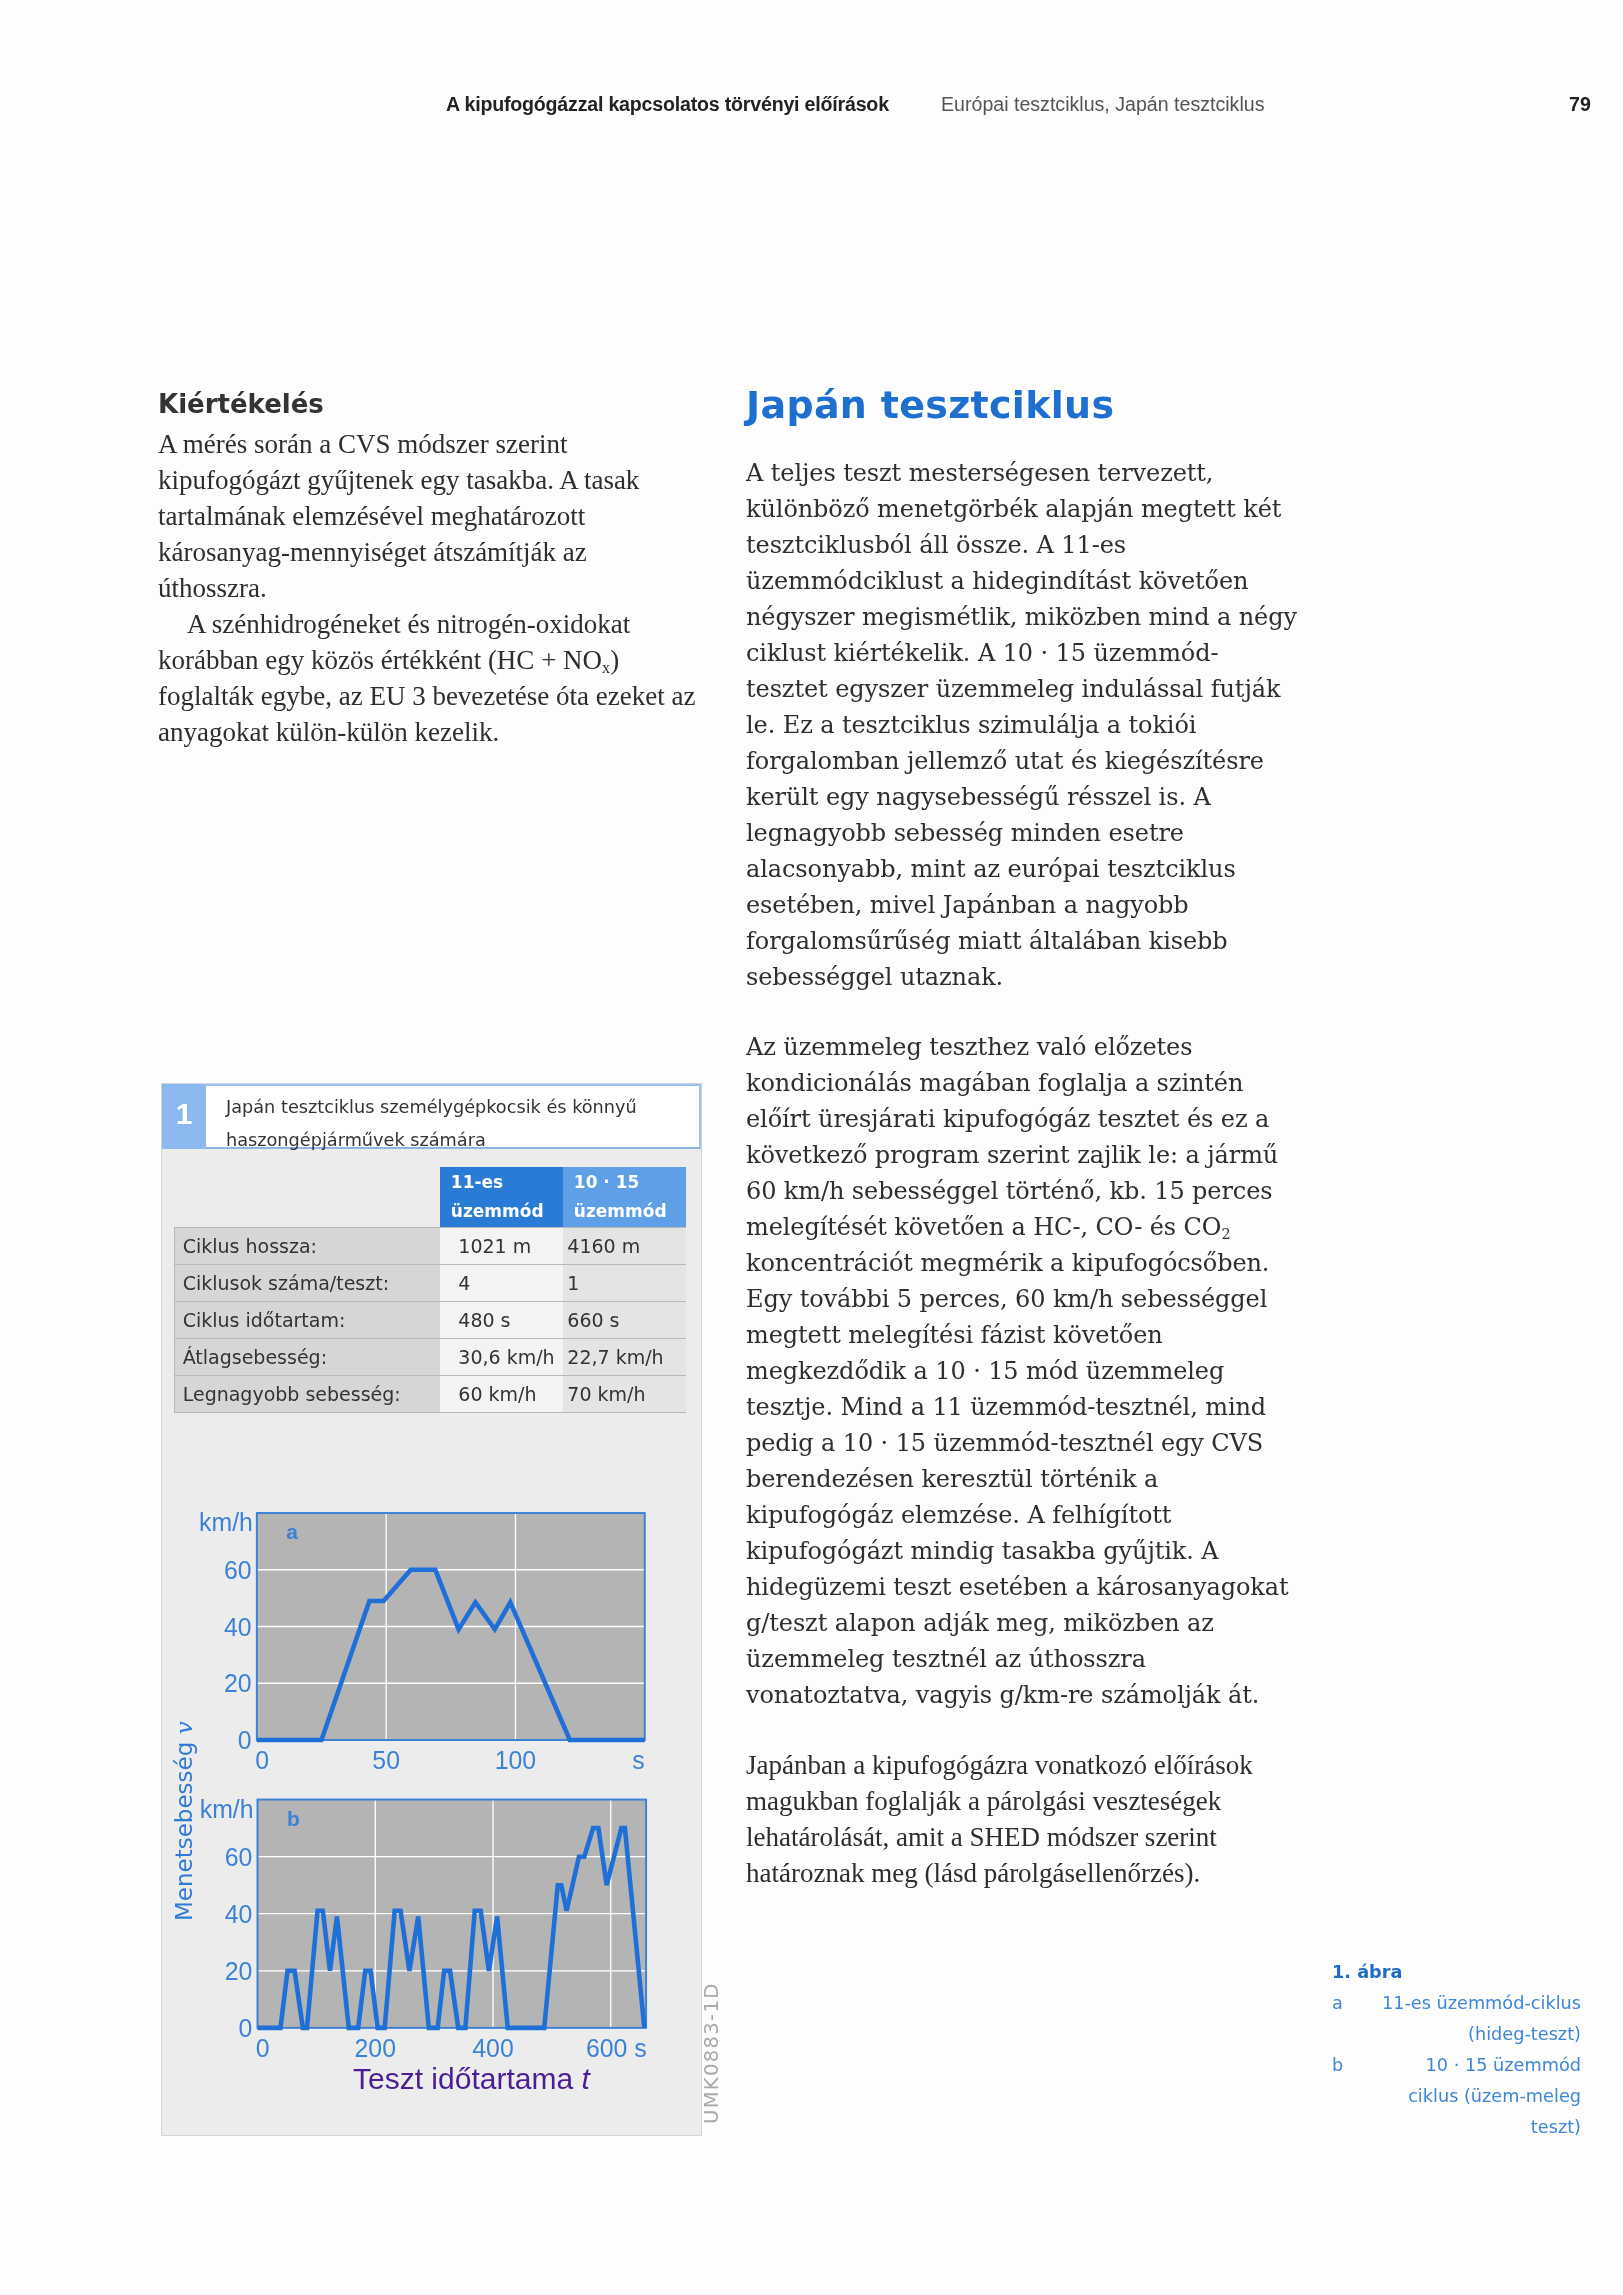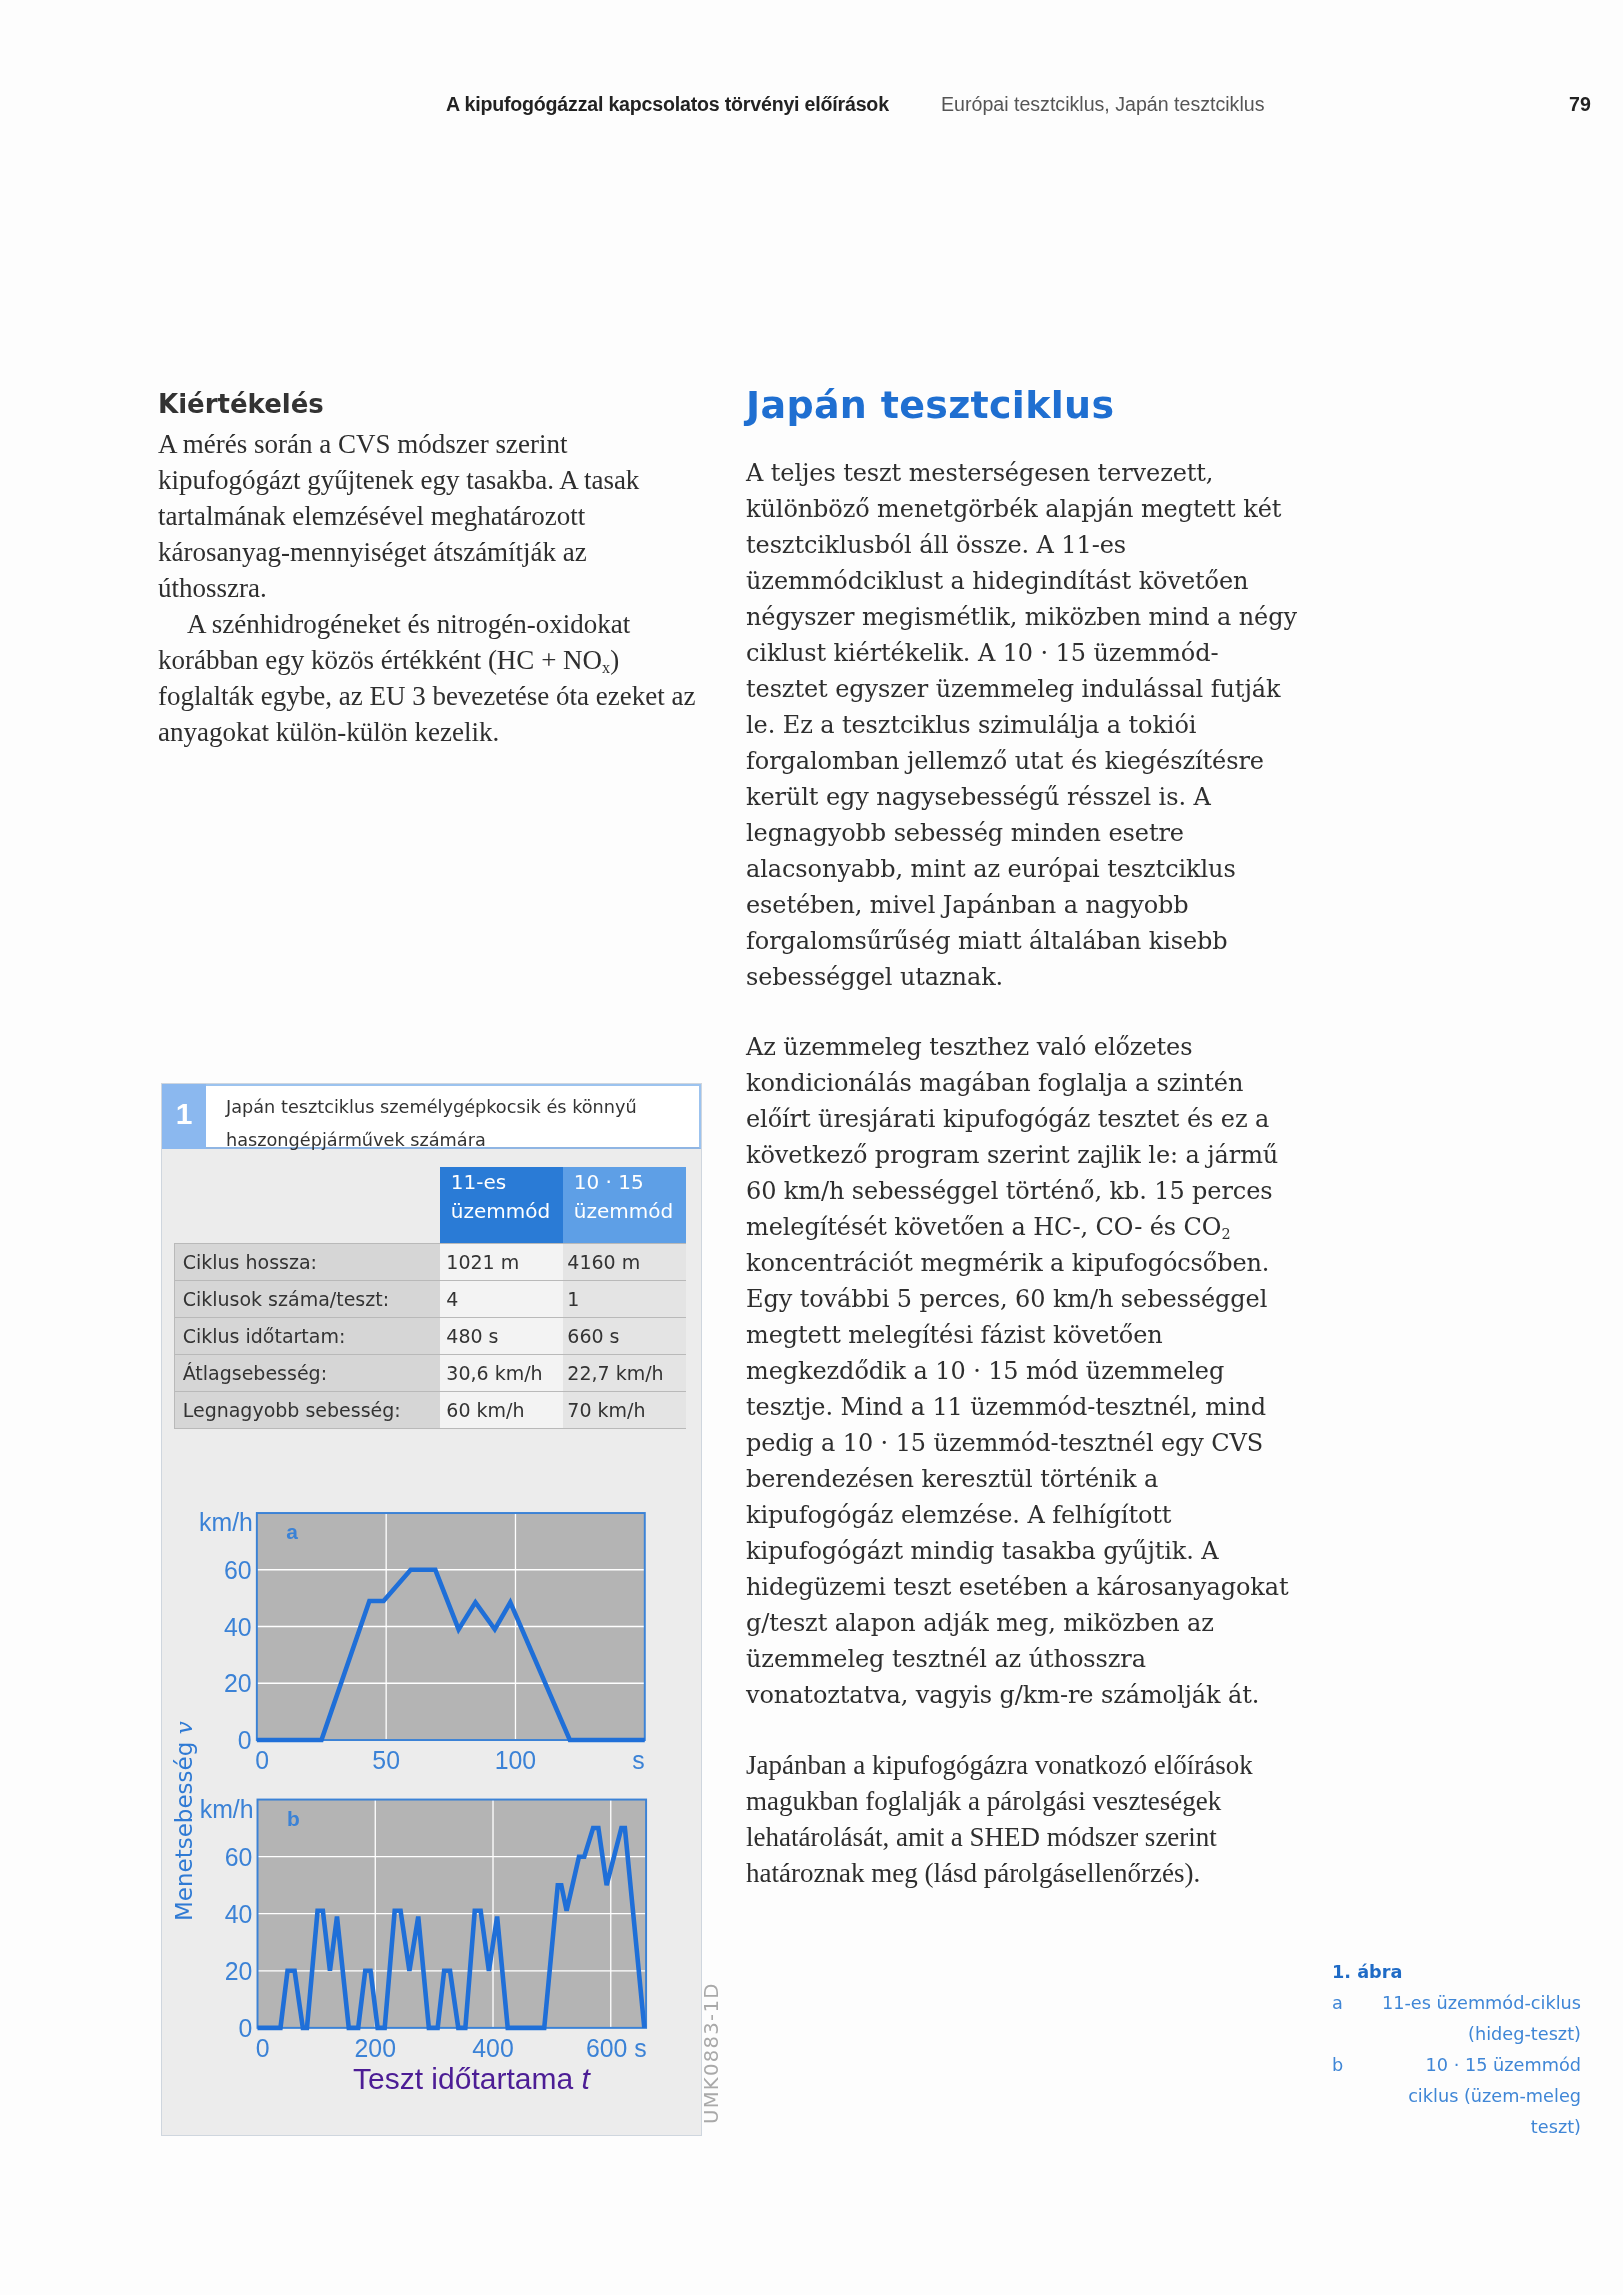--- a/index.html
+++ b/index.html
@@ -27,27 +27,27 @@
   .para.wide { font-family: "DejaVu Serif", serif; font-size: 24px; line-height: 36px; letter-spacing: -0.1px; }
   sub { font-size: 0.6em; vertical-align: -0.25em; line-height: 0; }
 
   
   .fig { left: 161px; top: 1083px; width: 541px; height: 1053px; background: #ececec; border: 1.3px solid #cfd6de; box-sizing: border-box; }
   .fig-head { position: absolute; left: 0; top: 0; right: 0; height: 65px; background: #fff; border: 2px solid #9cc3ef; border-bottom: 2px solid #8fb5e3; box-sizing: border-box; }
   .fig-num { position: absolute; left: -2px; top: -2px; width: 44px; height: 65px; background: #8bb8ef; color: #fff; font-family: "Liberation Sans", sans-serif; font-weight: bold; font-size: 30px; text-align: center; line-height: 60px; }
   .fig-title { position: absolute; left: 62px; top: 5.2px; width: 458px; font-family: "DejaVu Sans", sans-serif; font-size: 17.7px; line-height: 33px; color: #333; }
 
   table.spec { position: absolute; left: 11.8px; top: 83px; border-collapse: collapse; font-family: "DejaVu Sans", sans-serif; font-size: 19px; color: #333; }
-  table.spec th { height: 76px; width: 123px; padding: 1.3px 0 0 10.5px; text-align: left; vertical-align: top; color: #fff; font-size: 20px; line-height: 29px; font-weight: normal; box-sizing: border-box; }
+  table.spec th { height: 60px; width: 123px; padding: 1.3px 0 0 10.5px; text-align: left; vertical-align: top; color: #fff; font-size: 17px; line-height: 29px; font-weight: bold; box-sizing: border-box; }
   table.spec th.c1 { background: #2a7bd6; }
   table.spec th.c2 { background: #5e9fe6; }
   table.spec th.blank { background: transparent; width: 266px; }
   table.spec td { height: 37px; padding: 0 7.9px; border-bottom: 1.3px solid #b9b9b9; white-space: nowrap; box-sizing: border-box; }
   table.spec td.lbl { background: #d6d6d6; padding-left: 7.9px; width: 266px; border-left: 1.3px solid #b9b9b9; }
-  table.spec td.v1 { background: #f3f3f3; padding-left: 6px; }
+  table.spec td.v1 { background: #f3f3f3; padding-left: 18px; }
   table.spec td.v2 { background: #e4e4e4; padding-left: 4px; }
   table.spec tr.first td { border-top: 1.3px solid #b9b9b9; }
 
   .chart-svg { position: absolute; left: 0; top: 0; }
   .ax-txt { font-family: "Liberation Sans", sans-serif; fill: #3b82d6; }
 
   .vlabel { left: 171px; top: 1921px; transform: rotate(-90deg); transform-origin: left top; font-family: "DejaVu Sans", sans-serif; font-size: 23px; color: #2f7ad4; white-space: nowrap; }
   .vlabel i { font-family: "DejaVu Serif", serif; }
   .xlabel { left: 353px; top: 2062px; font-family: "Liberation Sans", sans-serif; font-size: 30px; color: #4c1d95; white-space: nowrap; }
   .umk { left: 700px; top: 2124px; transform: rotate(-90deg); transform-origin: left top; font-family: "DejaVu Sans", sans-serif; font-size: 19.6px; color: #a9a9a9; letter-spacing: 1.3px; white-space: nowrap; }

